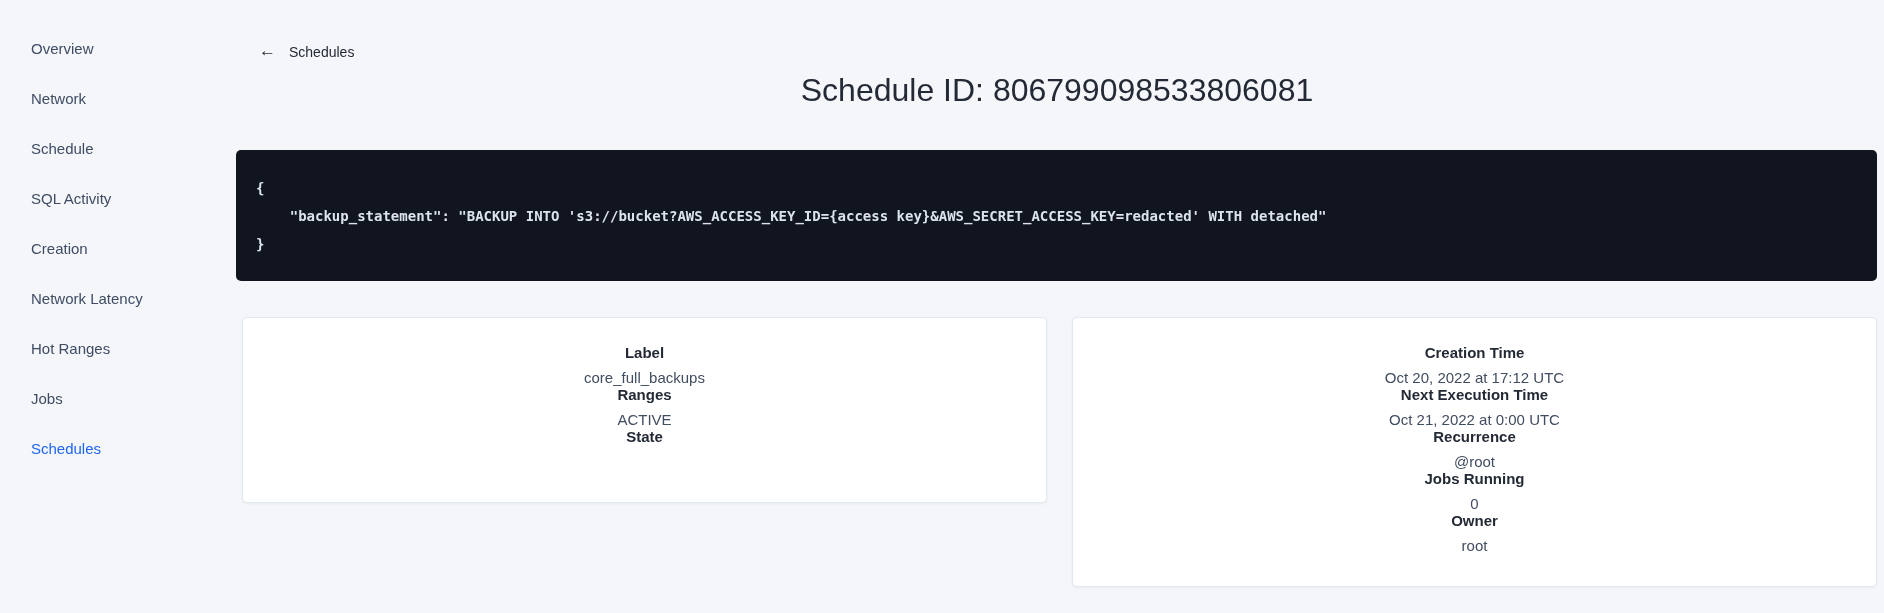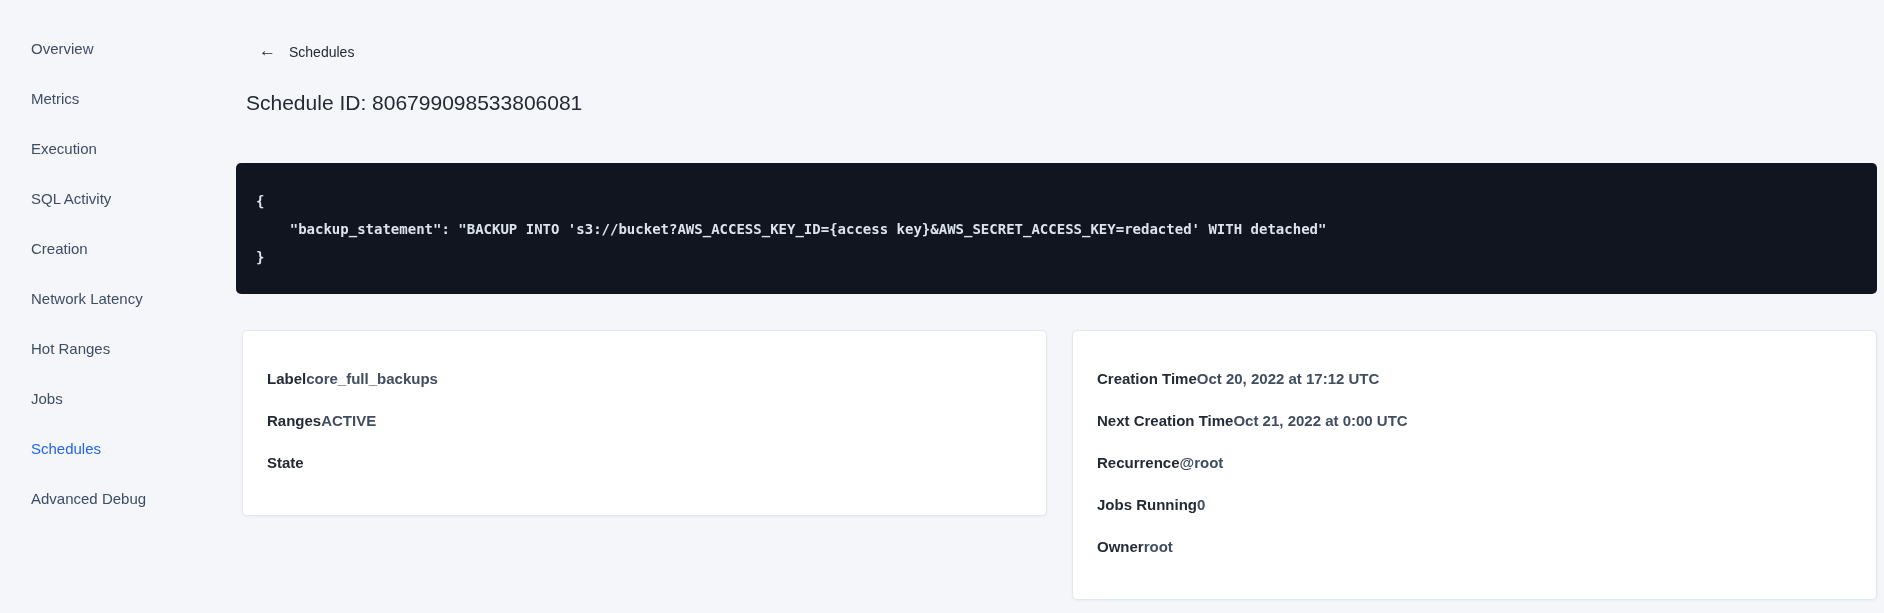--- a/index.html
+++ b/index.html
@@ -43,25 +43,26 @@
     cursor: pointer;
     text-decoration: none;
   }
   .back-link .arrow {
     font-size: 17px;
     margin-right: 13px;
     line-height: 1;
     position: relative; top: -1px;
   }
   .page-title {
-    margin: 27px 0 0 10px;
-    font-size: 21px;
+    margin: 14px 0 0 10px;
+    font-size: 32px;
     font-weight: 500;
     color: #242a35;
     line-height: 30px;
+    text-align: center;
   }
   .code-block {
     margin-top: 45px;
     width: 1641px;
     background: #10151f;
     border-radius: 5px;
     padding: 24px 20px 23px 20px;
   }
   .code-block .code-line {
     display: block;
@@ -86,49 +87,50 @@
     background: #ffffff;
     border: 1px solid #e2e8f0;
     border-radius: 5px;
     box-shadow: 0 1px 3px rgba(36, 42, 53, 0.05);
     padding: 26px 24px 32px 24px;
   }
   .detail-row {
     height: 42px;
     display: flex;
     align-items: center;
+    justify-content: space-between;
+    flex-direction: column;
   }
   .detail-label {
     font-size: 15px;
     font-weight: 700;
     color: #242a35;
   }
   .detail-value {
     font-size: 15px;
-    font-weight: 700;
+    font-weight: 400;
     color: #414d60;
     text-align: right;
   }
 </style>
 </head>
 <body>
 
 <div class="app">
 
   <nav class="sidebar">
     <div class="nav-item">Overview</div>
-    <div class="nav-item">Metrics</div>
-    <div class="nav-item">Execution</div>
+    <div class="nav-item">Network</div>
+    <div class="nav-item">Schedule</div>
     <div class="nav-item">SQL Activity</div>
     <div class="nav-item">Creation</div>
     <div class="nav-item">Network Latency</div>
     <div class="nav-item">Hot Ranges</div>
     <div class="nav-item">Jobs</div>
     <div class="nav-item active">Schedules</div>
-    <div class="nav-item">Advanced Debug</div>
   </nav>
 
   <main class="content">
 
     <a class="back-link">
       <span class="arrow">←</span>
       <span>Schedules</span>
     </a>
 
     <h1 class="page-title">Schedule ID: 806799098533806081</h1>
@@ -151,21 +153,21 @@
           <span class="detail-value"></span>
         </div>
       </section>
 
       <section class="card">
         <div class="detail-row">
           <span class="detail-label">Creation Time</span>
           <span class="detail-value">Oct 20, 2022 at 17:12 UTC</span>
         </div>
         <div class="detail-row">
-          <span class="detail-label">Next Creation Time</span>
+          <span class="detail-label">Next Execution Time</span>
           <span class="detail-value">Oct 21, 2022 at 0:00 UTC</span>
         </div>
         <div class="detail-row">
           <span class="detail-label">Recurrence</span>
           <span class="detail-value">@root</span>
         </div>
         <div class="detail-row">
           <span class="detail-label">Jobs Running</span>
           <span class="detail-value">0</span>
         </div>

